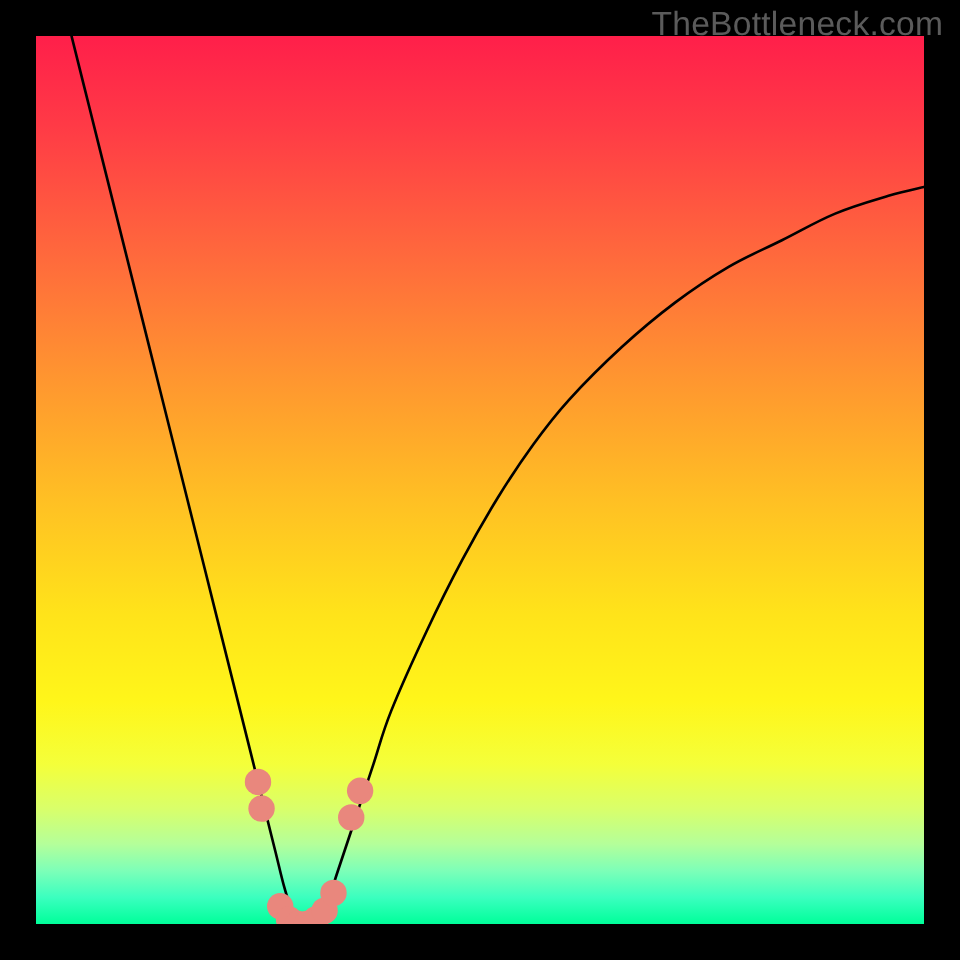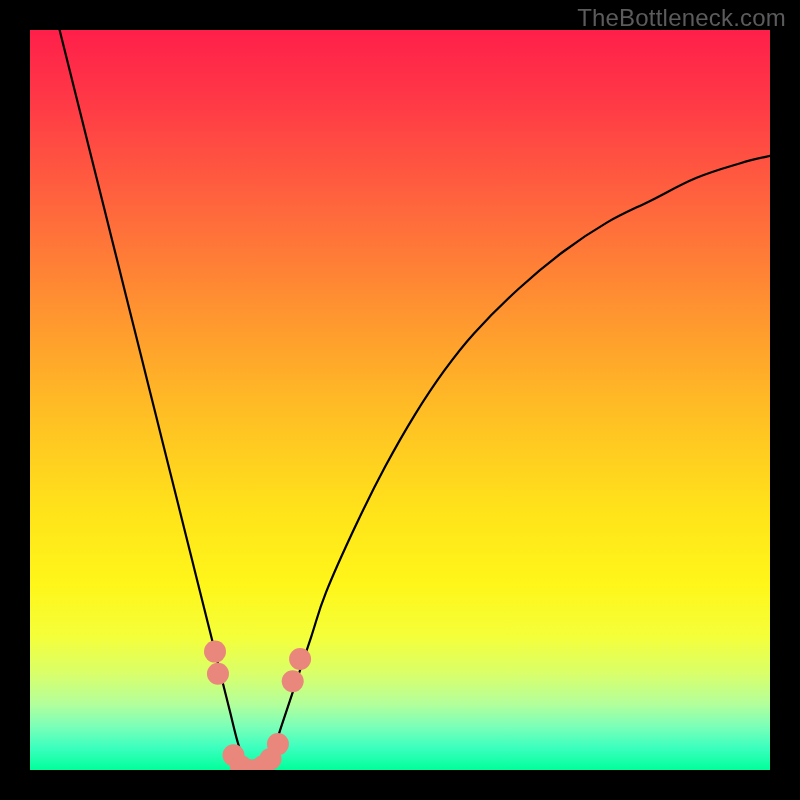--- a/index.html
+++ b/index.html
@@ -8,21 +8,21 @@
     position: relative;
     width: 800px;
     height: 800px;
     background: #000;
   }
   .watermark {
     position: absolute;
     top: 4px;
     right: 14px;
     font-family: Arial, Helvetica, sans-serif;
-    font-size: 24px;
+    font-size: 28px;
     font-weight: 500;
     color: #5b5b5b;
     letter-spacing: 0.2px;
     z-index: 10;
   }
   .plot {
     position: absolute;
     left: 30px;
     top: 30px;
     width: 740px;

